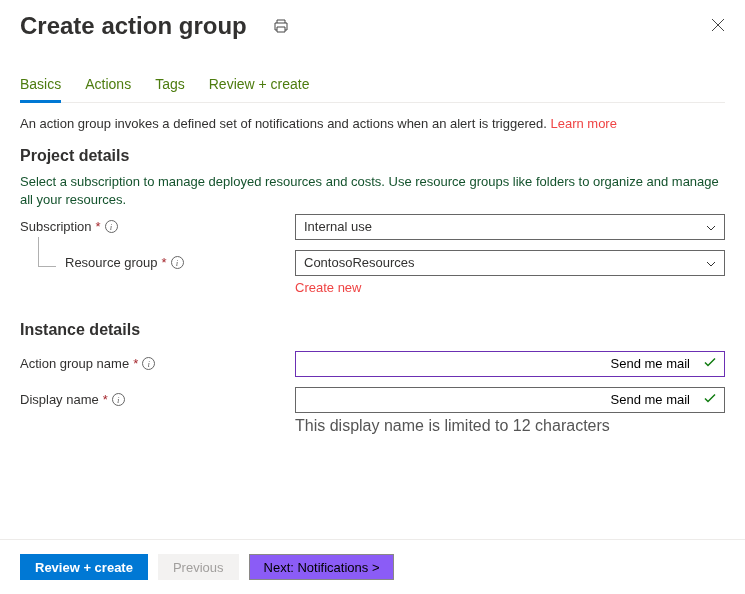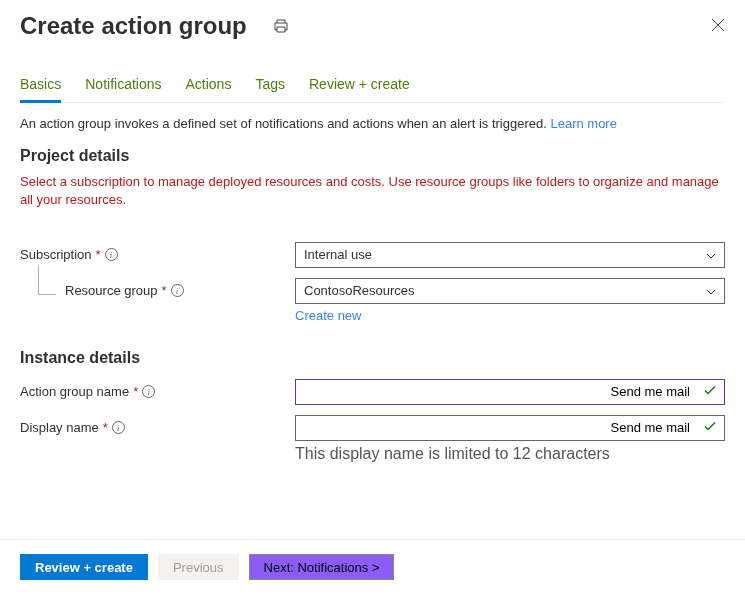--- a/index.html
+++ b/index.html
@@ -36,23 +36,23 @@
     font-size: 14px;
     color: #4d7c0f;
     border-bottom: 3px solid transparent;
     margin-bottom: -1px;
   }
   .tab.active {
     border-bottom-color: #0078d4;
     font-weight: 400;
   }
   .intro { margin: 10px 0 14px 0; line-height: 1.4; }
-  .link { color: #3b82f6; text-decoration: none; cursor: pointer; }
+  .link { color: #ef4444; text-decoration: none; cursor: pointer; }
   h2.section { font-size: 16px; font-weight: 600; margin: 14px 0 8px 0; }
-  .help { color: #b91c1c; margin: 4px 0 32px 0; line-height: 1.4; }
+  .help { color: #14532d; margin: 4px 0 4px 0; line-height: 1.4; }
   .form-row { display: flex; align-items: center; margin-bottom: 10px; }
   .form-label {
     width: 275px;
     display: flex;
     align-items: center;
     gap: 4px;
     font-size: 13px;
   }
   .form-label.indent { padding-left: 45px; position: relative; }
   .tree-connector {
@@ -149,21 +149,20 @@
   </div>
   <span class="close-icon">
     <svg width="14" height="14" viewBox="0 0 14 14">
         <path stroke="#444" stroke-width="1" d="M1 1l12 12M13 1L1 13"></path>
       </svg>
   </span>
 </div>
 
 <div class="tabs">
   <div class="tab active">Basics</div>
-  <div class="tab">Notifications</div>
   <div class="tab">Actions</div>
   <div class="tab">Tags</div>
   <div class="tab">Review + create</div>
 </div>
 
 <div class="intro">
   <span>An action group invokes a defined set of notifications and actions when an alert is triggered. </span><a class="link">Learn more</a>
 </div>
 
 <h2 class="section">Project details</h2>

